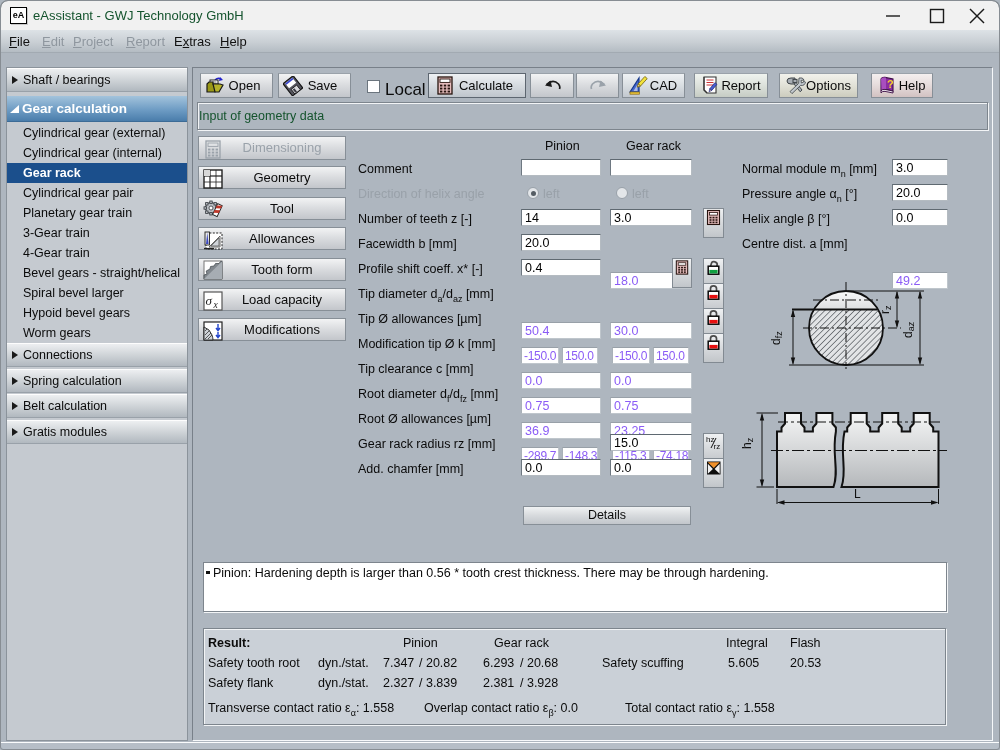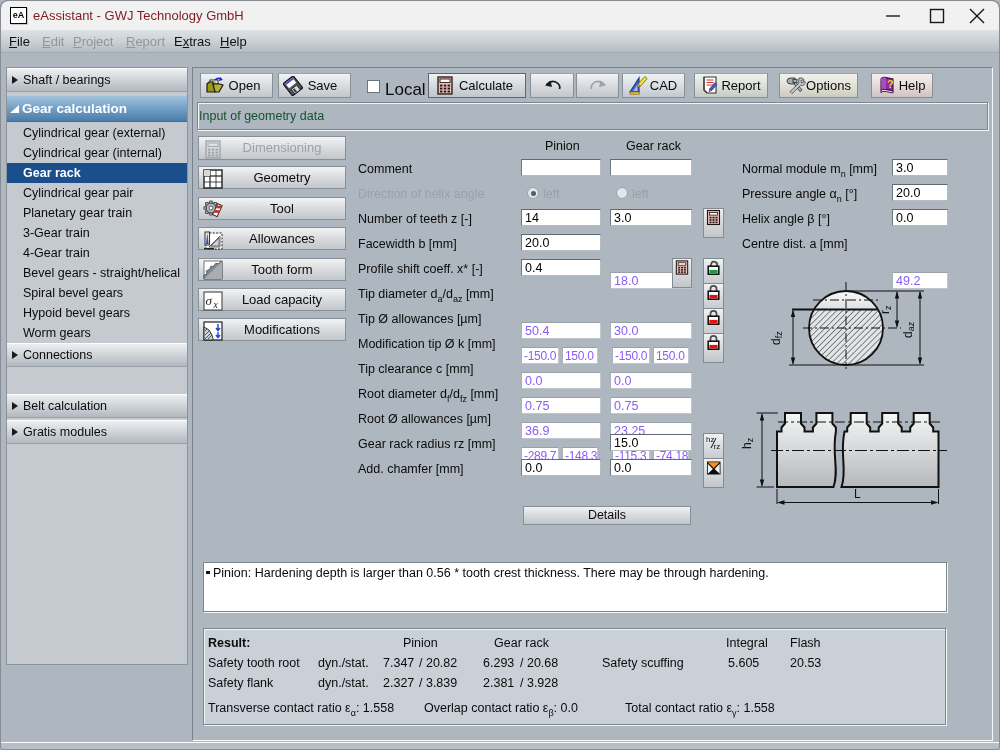--- a/index.html
+++ b/index.html
@@ -5,32 +5,32 @@
 * { margin:0; padding:0; box-sizing:border-box; }
 html,body { width:1000px; height:750px; overflow:hidden; }
 body { font-family:"Liberation Sans", sans-serif; background:#aeb6bf; position:relative; }
 .abs { position:absolute; }
 
 
 #titlebar { left:0; top:0; width:1000px; height:30px; background:#f1f1f1;
   border-radius:8px 8px 0 0; border:1px solid #8a9097; border-bottom:none; }
 #appicon { left:10px; top:7px; width:17px; height:17px; background:#fff;
   border:1px solid #000; box-shadow:1px 1px 0 #c8c8c8; font:bold 9px "Liberation Sans"; text-align:center; line-height:15px; }
-#wtitle { left:33px; top:8px; font-size:13px; color:#7f1d1d; }
+#wtitle { left:33px; top:8px; font-size:13px; color:#14532d; }
 #menubar { left:1px; top:30px; width:998px; height:23px;
   background:linear-gradient(#dde2e6,#c9cfd4 55%,#b4bcc3); border-bottom:1px solid #a2aab2; }
 .mi { position:absolute; top:34px; font-size:13px; color:#111; }
 .mi.dis { color:#8f979f; }
 .mi u { text-decoration:underline; }
 #winborder { left:0; top:0; width:1000px; height:750px; border:1px solid #878d93; border-radius:8px 8px 3px 3px; pointer-events:none; }
 #botstrip1 { left:1px; top:741.5px; width:998px; height:1.5px; background:#fbfcfd; }
 #botstrip2 { left:1px; top:743px; width:998px; height:6px; background:#b6bec7; border-radius:0 0 3px 3px; }
 
 
-#sidebar { left:6px; top:67px; width:182px; height:598px; background:#c5cad0;
+#sidebar { left:6px; top:67px; width:182px; height:674px; background:#c5cad0;
   border:1px solid #8b939b; }
 .shead { position:absolute; left:0; width:180px; height:24px;
   background:linear-gradient(#edeff1,#ccd1d5 55%,#b1b8bf);
   border-bottom:1px solid #99a1a9; border-top:1px solid #fdfdfd;
   font-size:12.5px; color:#0b0b0b; line-height:23px; padding-left:16px; }
 .shead .tri { position:absolute; left:5px; top:7px; width:0; height:0;
   border-left:6px solid #1a1a1a; border-top:4.5px solid transparent; border-bottom:4.5px solid transparent; }
 #ghead { position:absolute; left:0; top:28px; width:180px; height:26px;
   background:linear-gradient(#a3c3dc,#6e9cc4 55%,#4a7dab);
   border-bottom:1px solid #3c6b96; font-size:13.5px; font-weight:bold; color:#fff; line-height:25px; padding-left:15px; }
@@ -105,24 +105,25 @@
   <div class="shead" style="top:0"><span class="tri"></span>Shaft / bearings</div>
   <div id="ghead"><span class="tri2"></span>Gear calculation</div>
   <div class="sitem" style="top:55px">Cylindrical gear (external)</div>
   <div class="sitem" style="top:75px">Cylindrical gear (internal)</div>
   <div class="sitem sel" style="top:95px">Gear rack</div>
   <div class="sitem" style="top:115px">Cylindrical gear pair</div>
   <div class="sitem" style="top:135px">Planetary gear train</div>
   <div class="sitem" style="top:155px">3-Gear train</div>
   <div class="sitem" style="top:175px">4-Gear train</div>
   <div class="sitem" style="top:195px">Bevel gears - straight/helical</div>
-  <div class="sitem" style="top:215px">Spiral bevel gears</div>
+  <div class="sitem" style="top:215px">Spiral bevel larger</div>
   <div class="sitem" style="top:235px">Hypoid bevel gears</div>
   <div class="sitem" style="top:255px">Worm gears</div>
   <div class="shead" style="top:275px"><span class="tri"></span>Connections</div>
+  <div class="shead" style="top:300.5px"><span class="tri"></span>Spring calculation</div>
   <div class="shead" style="top:326px"><span class="tri"></span>Belt calculation</div>
   <div class="shead" style="top:351.5px"><span class="tri"></span>Gratis modules</div>
 </div>
 
 <div class="abs" id="mainpanel"></div>
 
 <div class="tbtn" style="left:200px;width:73px;padding-left:16px;">
   <svg width="20" height="20" viewBox="0 0 20 20" style="left:4px;top:2px">
     <path d="M10 4 Q13 1 16 3" fill="none" stroke="#2222cc" stroke-width="1.6"></path>
     <path d="M15 1 L18 4 L14 5 Z" fill="#2222cc"></path>

